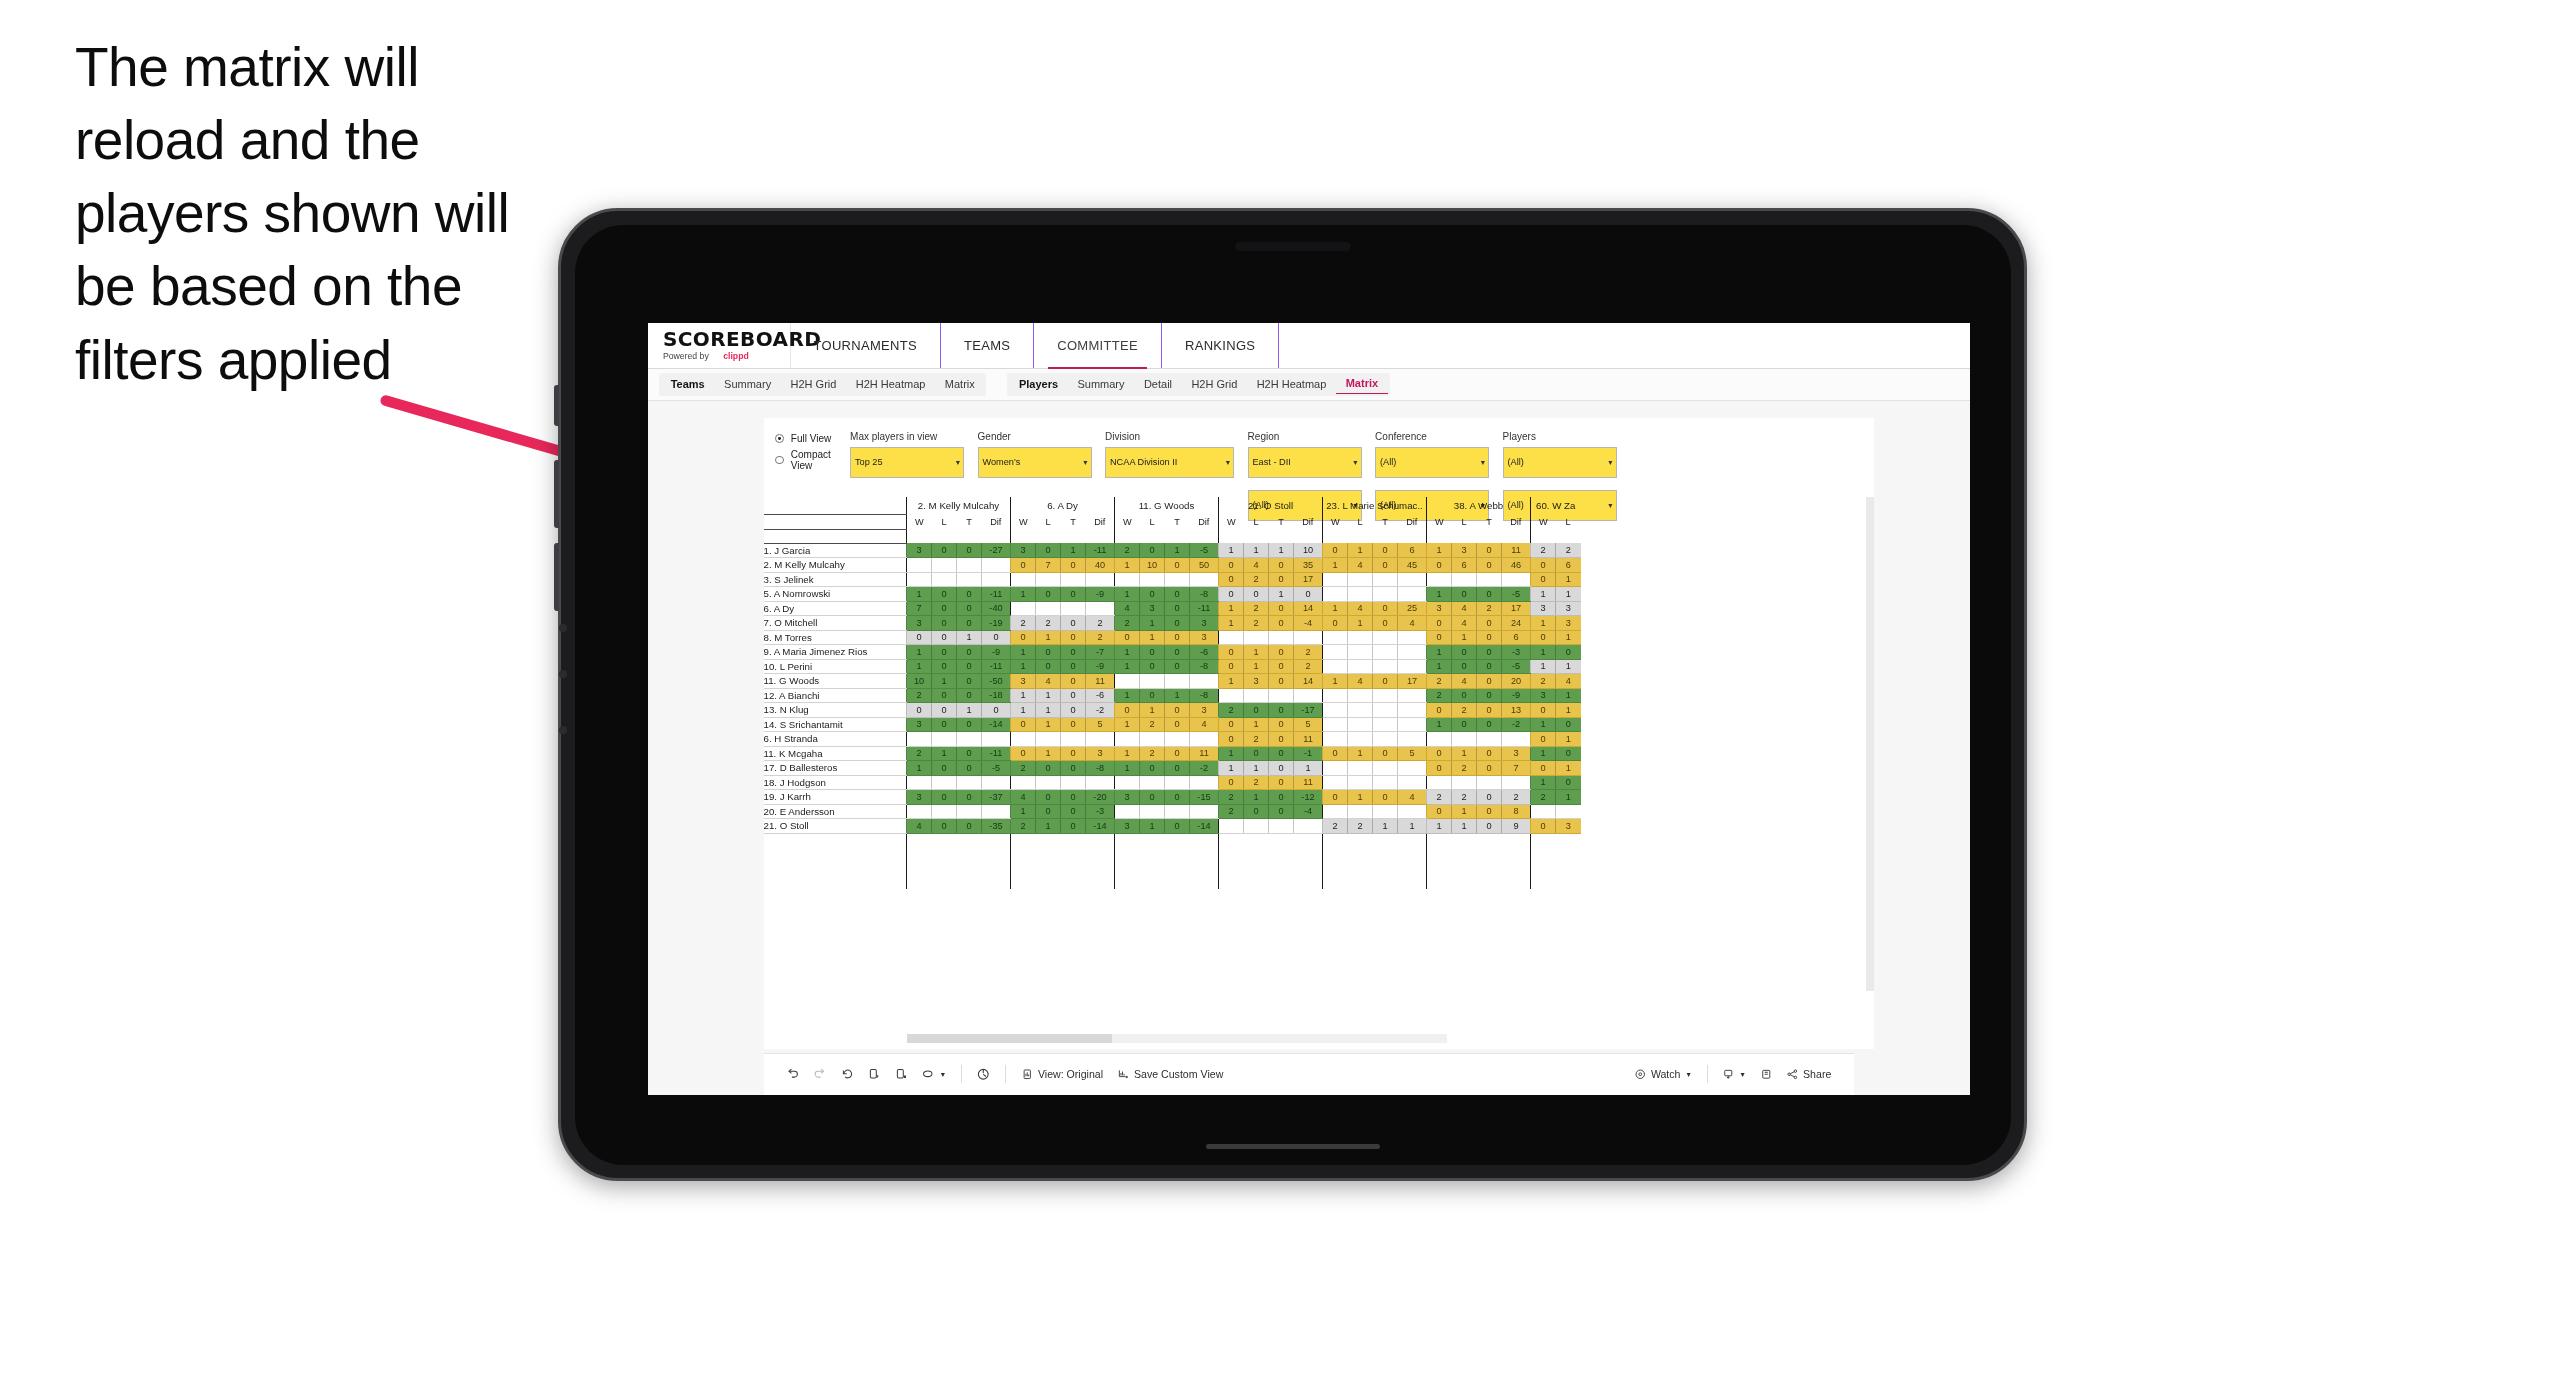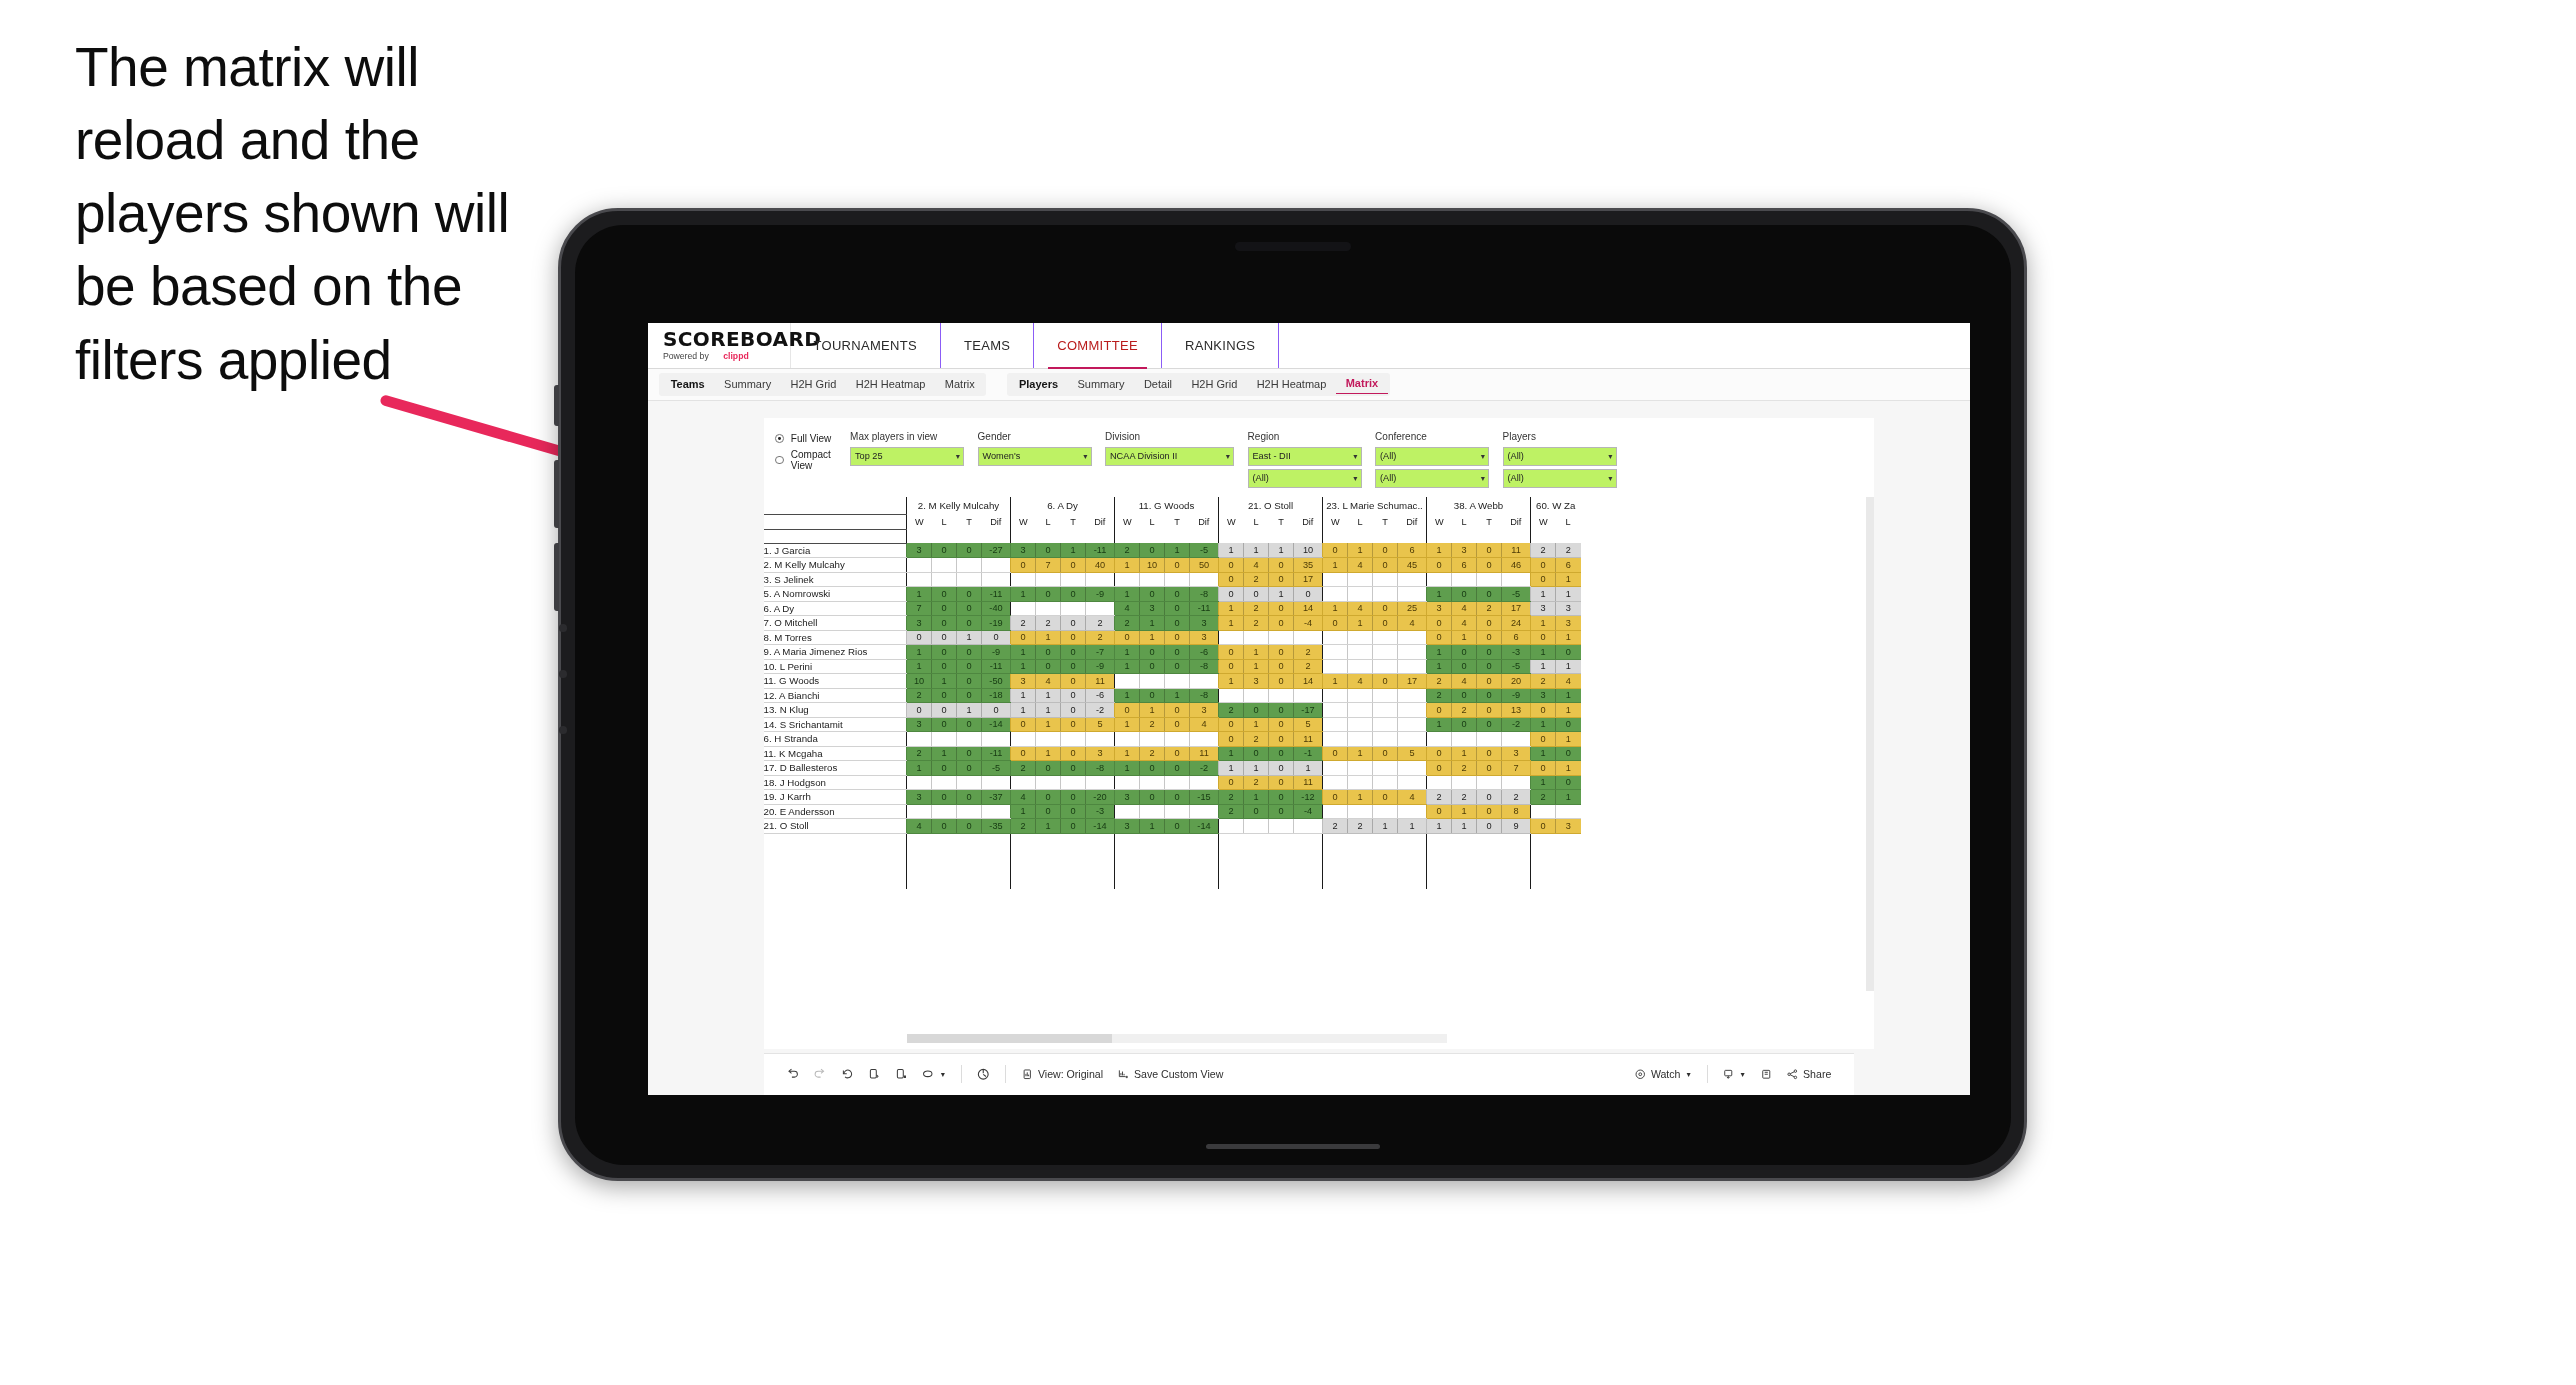--- a/index.html
+++ b/index.html
@@ -54,21 +54,21 @@
             border-bottom:1.9px solid #d9d9d9; position:relative; }
   #logo-wrap { width:143px; display:flex; flex-direction:column; justify-content:center;
                padding-left:15.4px; border-right:1px solid #e6e6e6; }
   #logo-main { font-size:20px; font-weight:700; letter-spacing:0.4px; color:#111;
                font-family:"DejaVu Sans", sans-serif; line-height:1; }
   #logo-sub { font-size:8.7px; color:#444; margin-top:2.9px; }
   #logo-sub b { color:#e8285b; font-weight:700;margin-left:12px; }
   .topnav-item { display:flex; align-items:center; padding:0 23px; font-size:13px;
                  color:#2b2b2b; border-right:1px solid #8b5cf6; position:relative;
                  letter-spacing:0.3px; cursor:pointer; }
-  .topnav-item.active { color:#b91c1c; }
+  .topnav-item.active { color:#404040; }
   .topnav-item.active::after { content:""; position:absolute; left:13.5px; right:13.5px;
                bottom:-1.9px; height:2.9px; background:#c2185b; }
 
   
   #subnav { height:32px; background:#fbfbfb; display:flex; align-items:center;
             border-bottom:1px solid #e2e2e2; padding-left:11.6px; gap:0; }
   .subgroup { display:flex; align-items:center; background:#f1f1f1; border-radius:2.9px;
               height:23px; padding:0 1.9px; }
   .subgroup + .subgroup { margin-left:21px; }
   .sub-item { font-size:11px; color:#3a3a3a; padding:0 9.7px; height:19.3px;
@@ -78,23 +78,23 @@
 
   
   #viz { position:relative; height:calc(772px - 46px - 32px); background:#f6f6f6; }
   #sheet { position:absolute; left:116px; top:17.4px; width:1110px; bottom:46px;
            background:#ffffff; }
 
   
   #filters { display:flex; padding:13.5px 9.7px 5.8px 11.6px; gap:0; align-items:flex-start; }
   .fgroup { margin-right:13.5px; }
   .flabel { font-size:10px; color:#333; margin-bottom:2.9px; height:12.5px; }
-  .fselect { width:114px; height:19px; border:1px solid #b6b6b6; background:#bef264;
+  .fselect { width:114px; height:31px; border:1px solid #b6b6b6; background:#fde047;
              font-size:9.2px; color:#222; display:flex; align-items:center;
-             padding:0 1.9px 0 3.9px; justify-content:space-between; margin-bottom:3px;
+             padding:0 1.9px 0 3.9px; justify-content:space-between; margin-bottom:12px;
              cursor:pointer; }
   .fselect .car { font-size:6.8px; color:#333; }
   .fw134 { width:129px; }
   .radio-col { width:75px; padding-top:1.9px; }
   .radio-row { display:flex; align-items:center; gap:7px; margin-bottom:4.8px;
                font-size:10px; color:#222; cursor:pointer; }
   .radio { width:8.7px; height:8.7px; border:1px solid #777; border-radius:50%;
            background:#fff; position:relative; flex:none; }
   .radio.on::after { content:""; position:absolute; left:1.9px; top:1.9px; width:2.9px;
                      height:2.9px; border-radius:50%; background:#222; }

